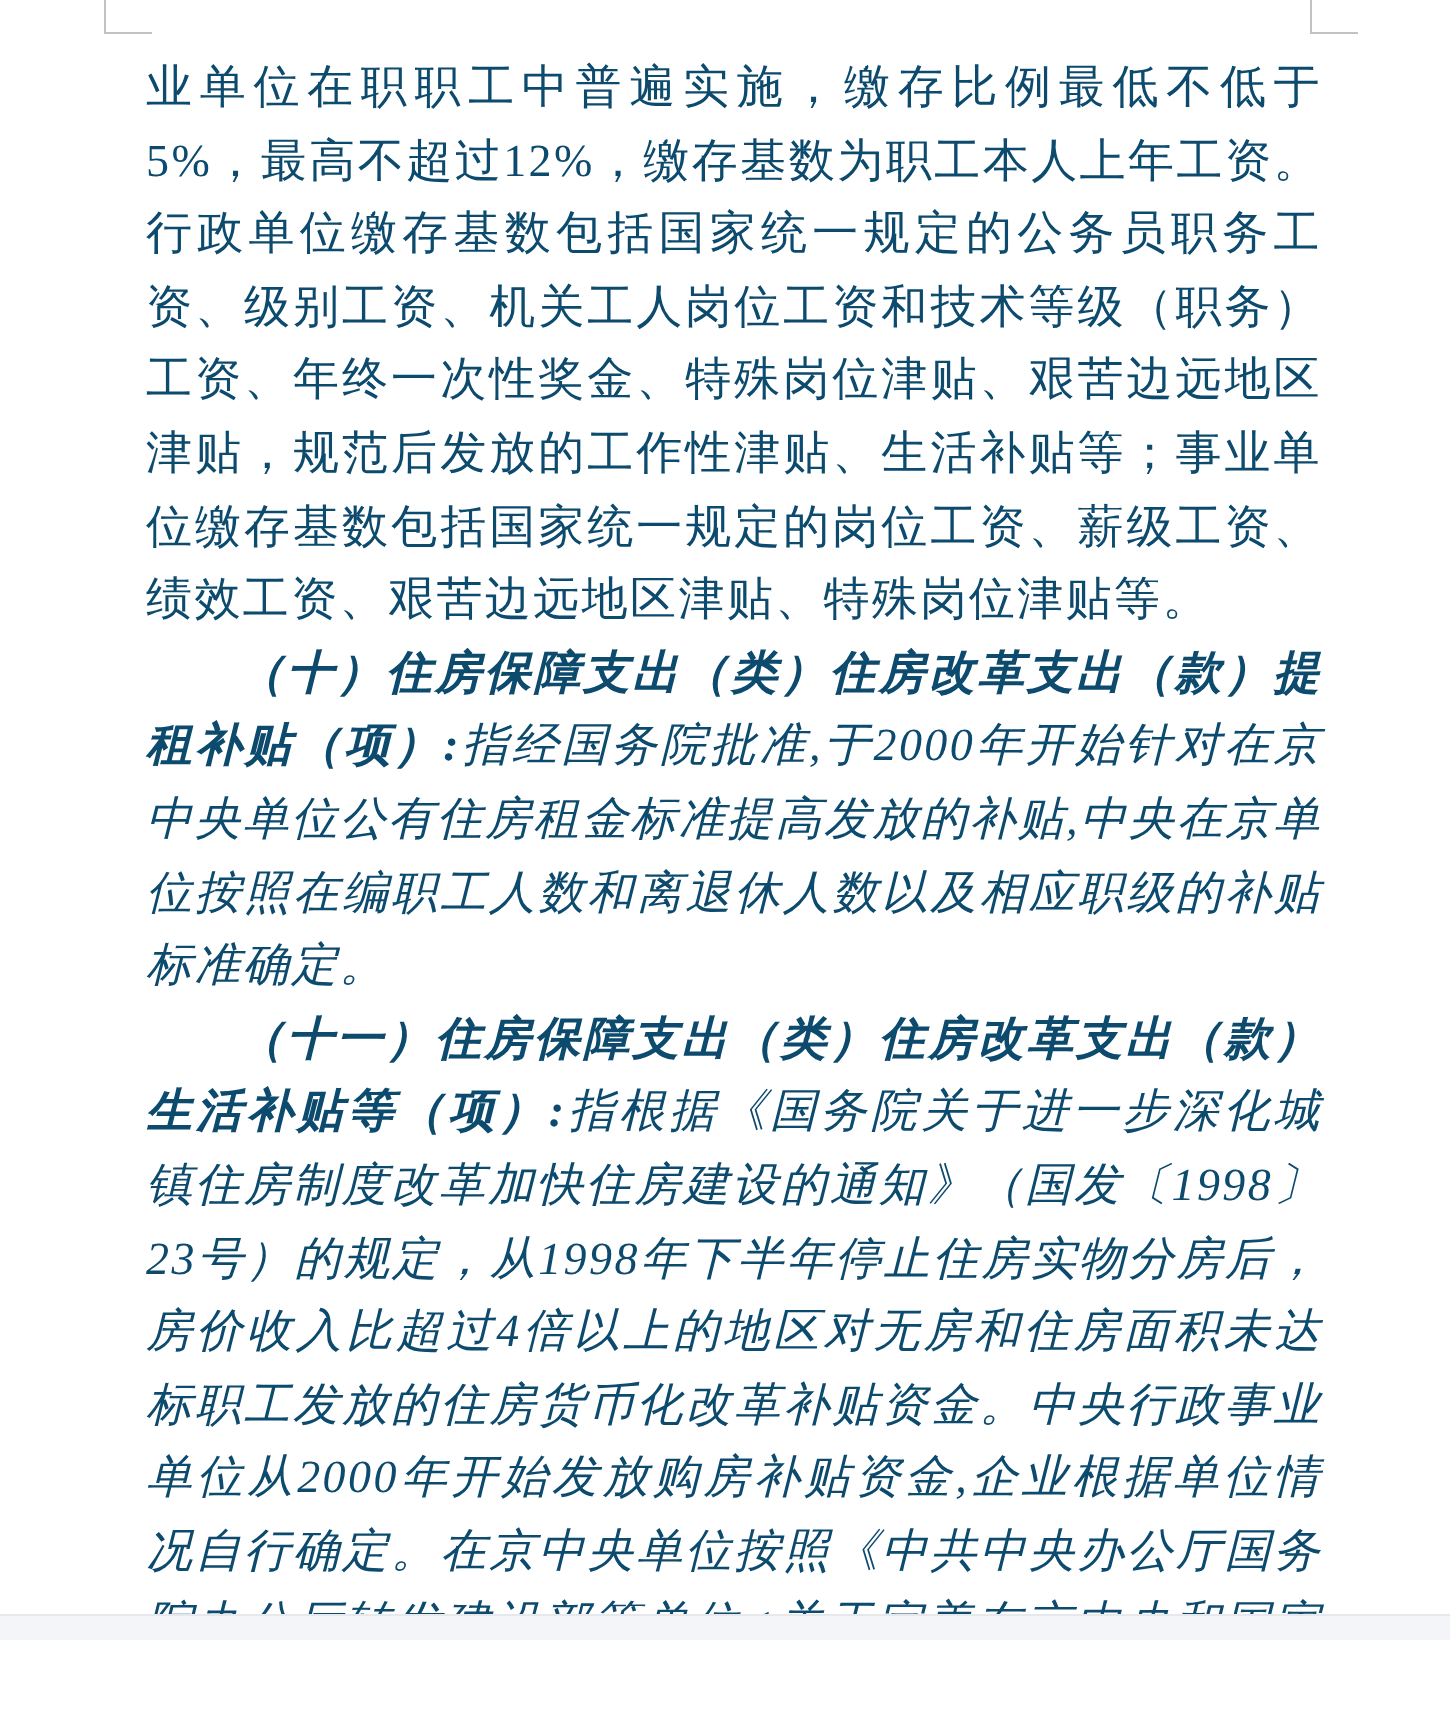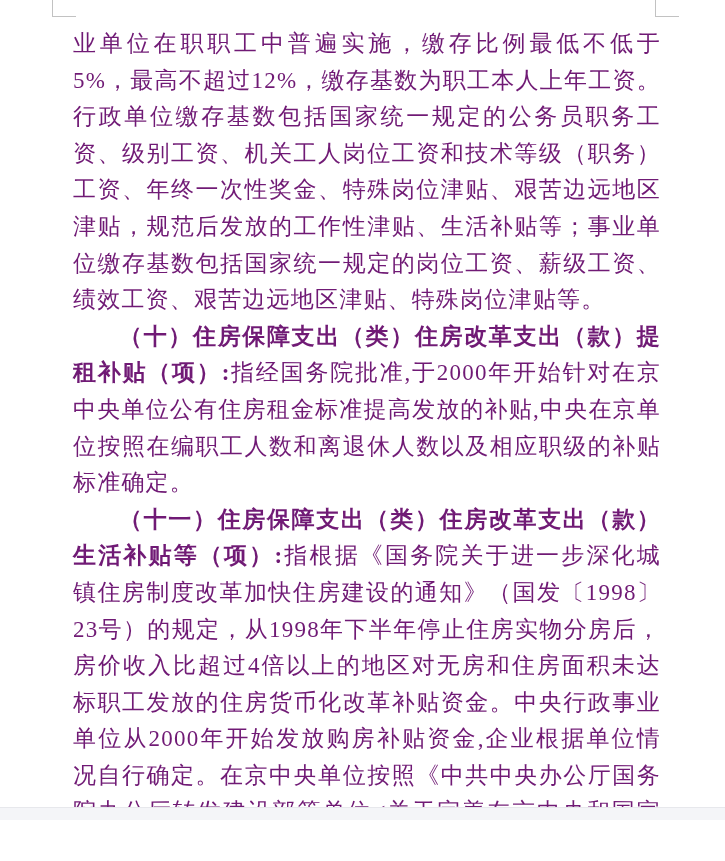--- a/index.html
+++ b/index.html
@@ -7,21 +7,21 @@
     padding: 0;
     background: #ffffff;
   }
   .screen {
     position: relative;
     width: 725px;
     height: 820px;
     background: #ffffff;
     overflow: hidden;
     font-family: "Liberation Serif", "DejaVu Serif", serif;
-    color: #701a75;
+    color: #0c4a6e;
   }
   
   .crop-mark {
     position: absolute;
     top: 0;
     width: 23px;
     height: 16px;
     border-left: 1px solid #c2c2c2;
     border-bottom: 1px solid #c2c2c2;
   }
@@ -33,21 +33,21 @@
     position: absolute;
     left: 73px;
     top: 26px;
     width: 588px;
     font-size: 23px;
     line-height: 36.6px;
     letter-spacing: 1.2px;
     text-align: justify;
   }
   .para { margin: 0; }
-  .para.indent { text-indent: 2em; }
+  .para.indent { text-indent: 2em; font-style: italic; }
   .para .b { font-weight: bold; }
 
   
   .bottom-band {
     position: absolute;
     left: 0;
     right: 0;
     bottom: 0;
     height: 12px;
     background: #f4f5f8;

